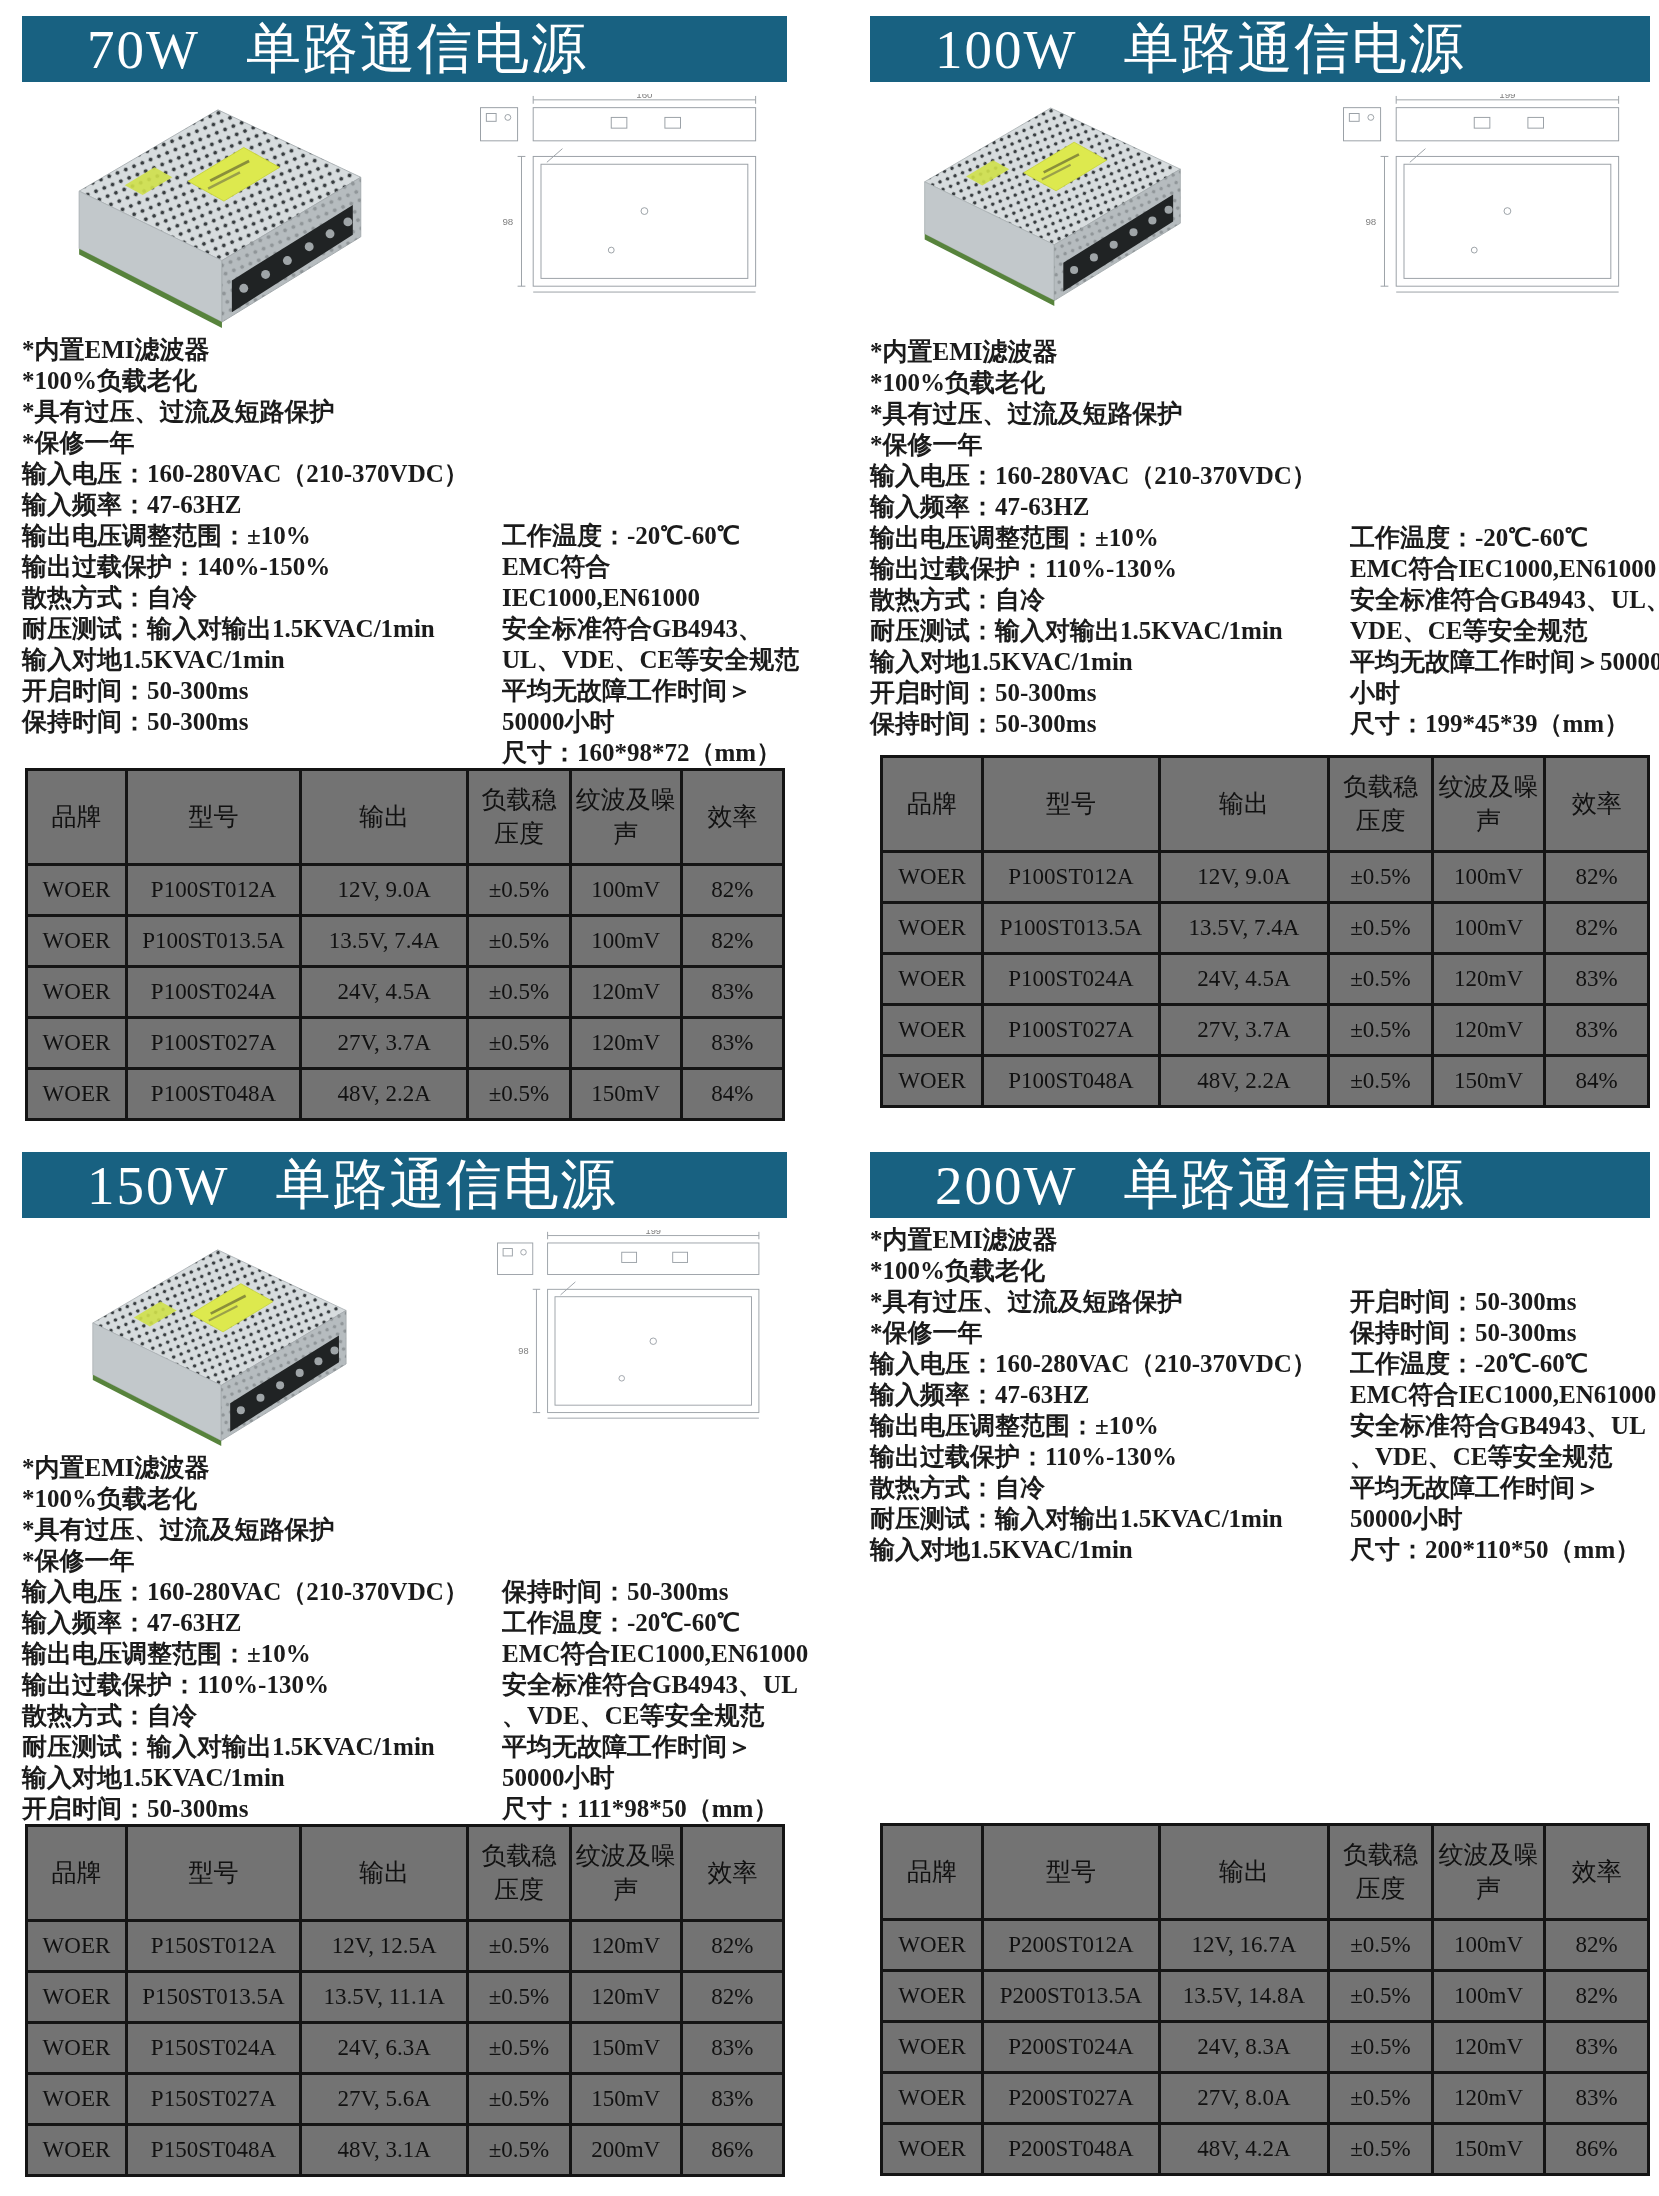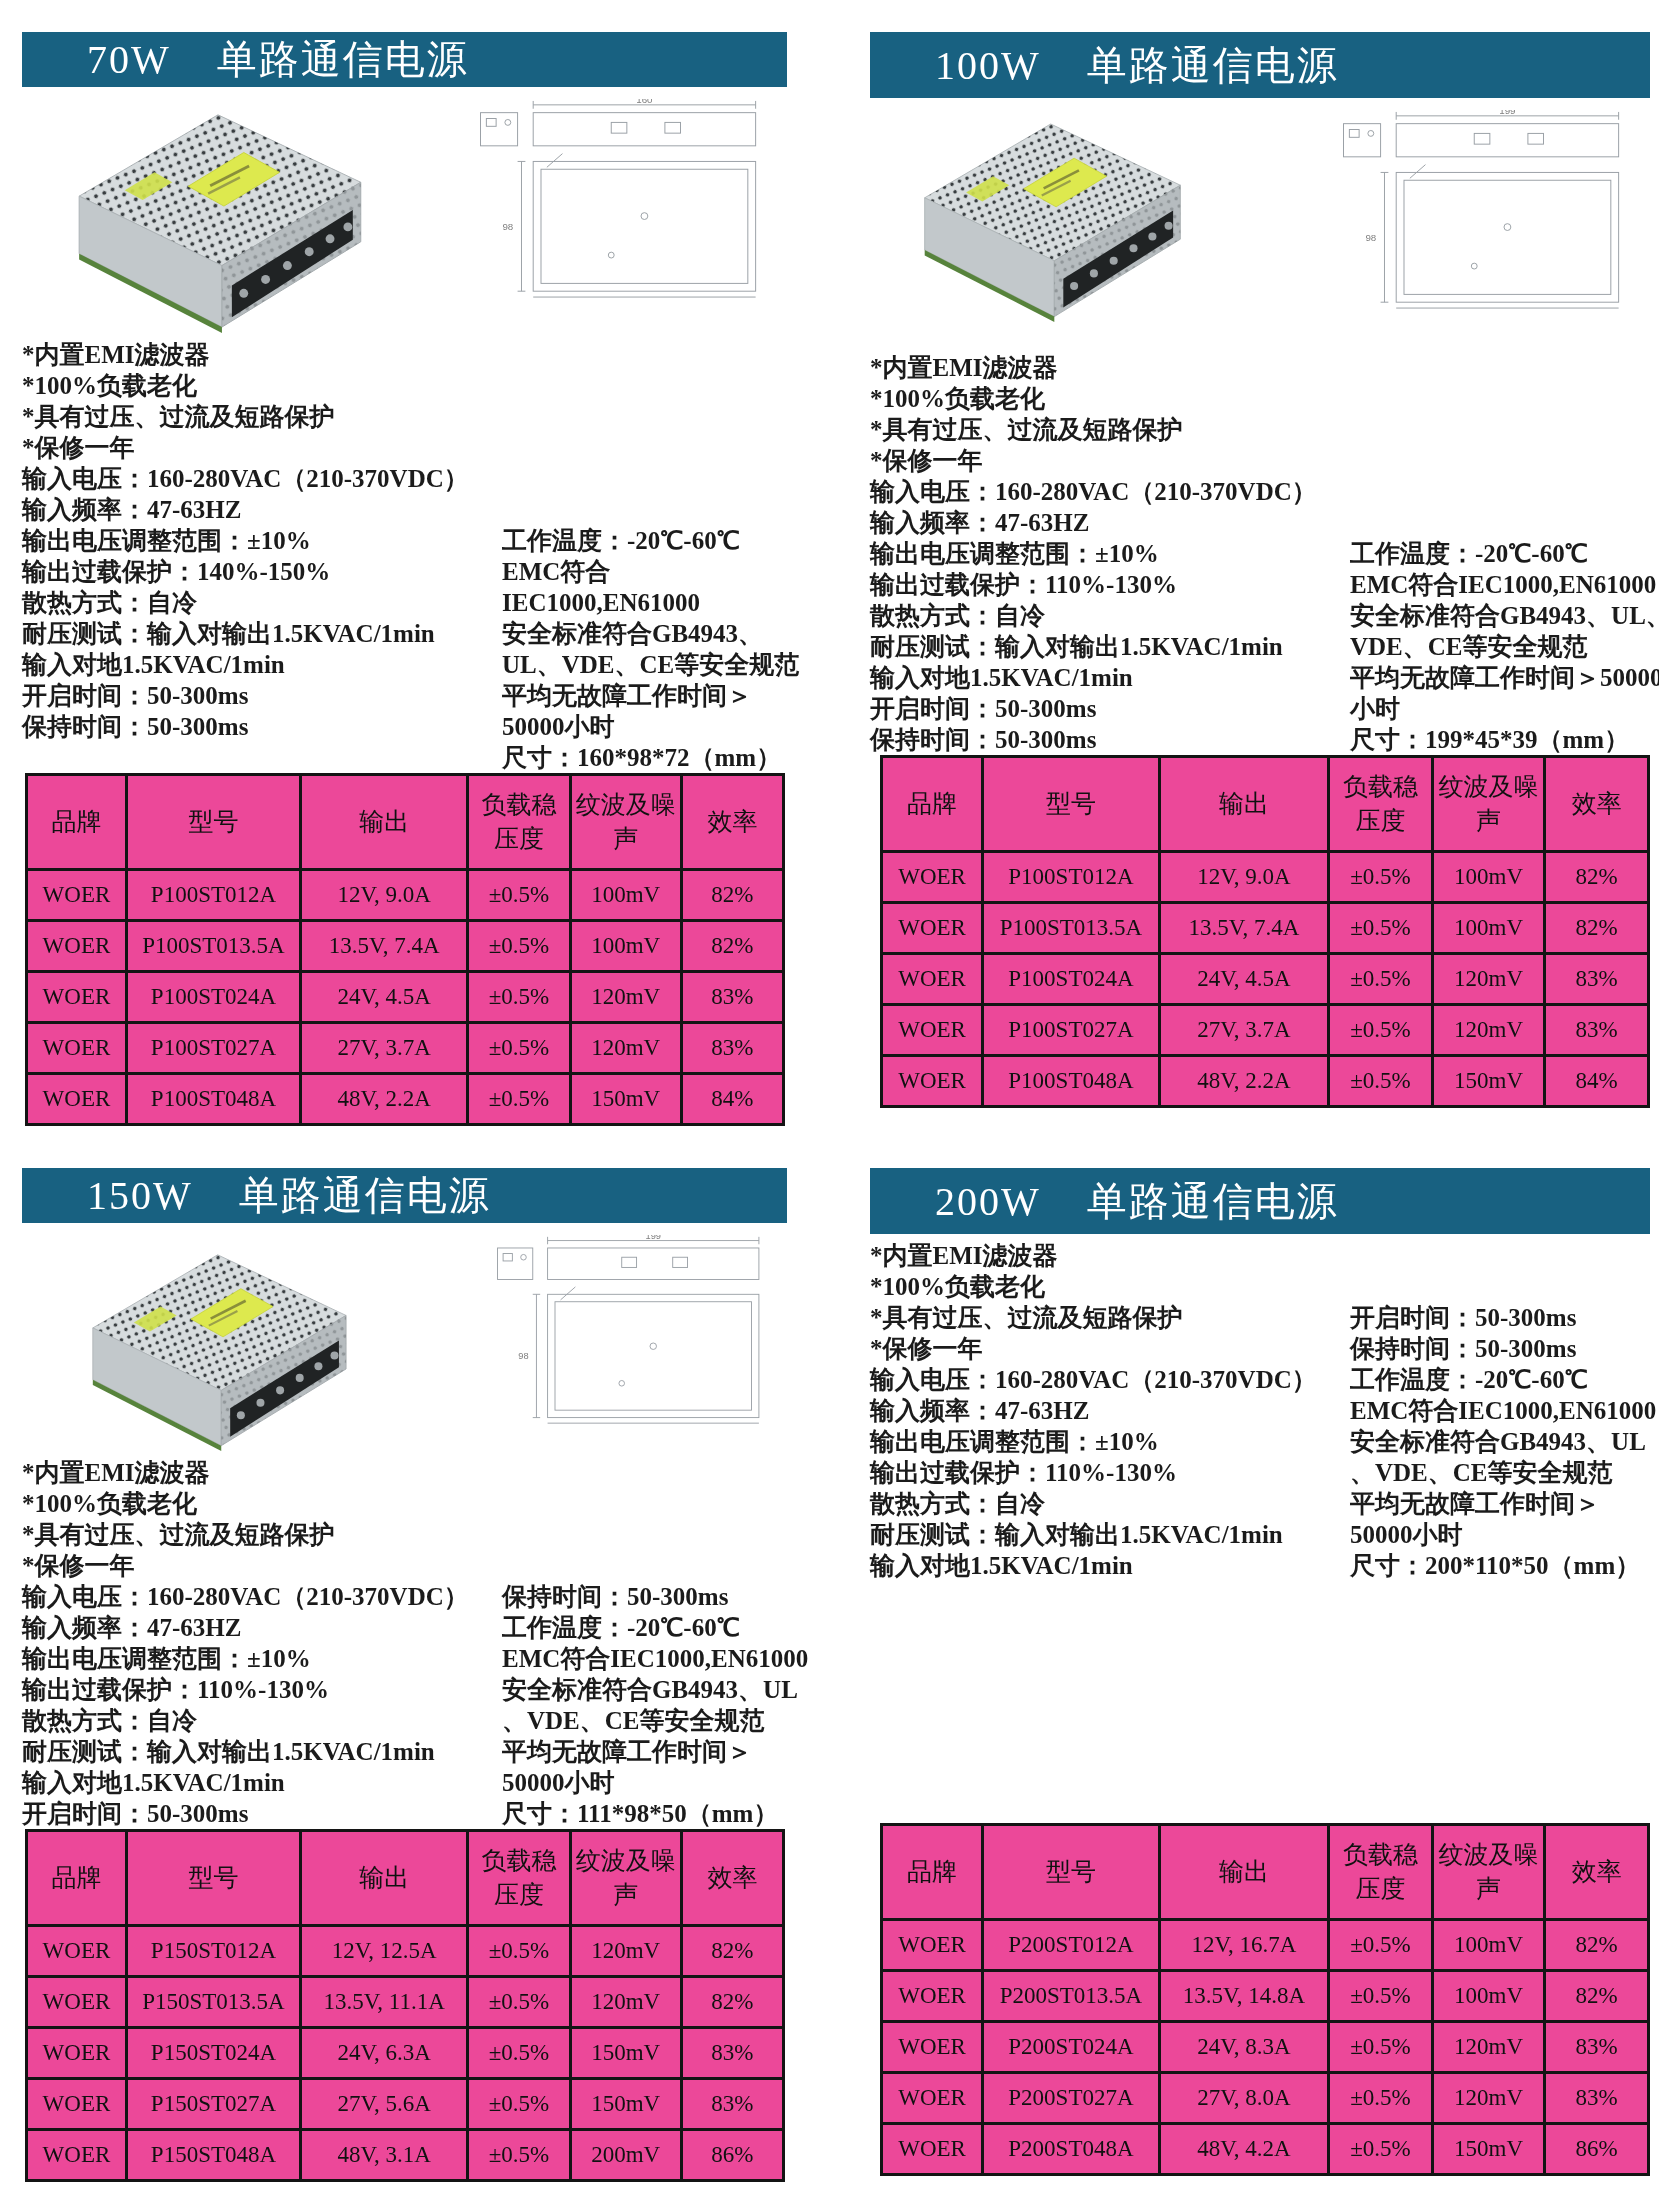--- a/index.html
+++ b/index.html
@@ -2,40 +2,40 @@
 <html style="--hdr: #186181; --hdrtx: #ffffff; --tbd: #141414; --spectx: #1b1b1b;"><head>
 <meta charset="utf-8">
 <style>
   html,body{margin:0;padding:0;background:#fff;}
   body{width:1659px;height:2196px;overflow:hidden;font-family:"Liberation Sans",sans-serif;}
   .grid{display:grid;grid-template-columns:830px 829px;grid-template-rows:1136px 1060px;}
   .sec{display:flex;flex-direction:column;box-sizing:border-box;}
   .sec-l{padding:0 43px 28px 22px;}
   .sec-r{padding:0 9px 28px 40px;}
   .sec-b{padding-bottom:20px;}
-  .hdr{height:66px;margin-top:32px;background:var(--hdr,#186181);color:var(--hdrtx,#fff);
+  .hdr{height:66px;margin-top:16px;background:var(--hdr,#186181);color:var(--hdrtx,#fff);
        display:flex;align-items:center;padding-left:65px;box-sizing:border-box;
-       font-family:"Liberation Serif",serif;font-size:40px;letter-spacing:2px;}
+       font-family:"Liberation Serif",serif;font-size:55px;letter-spacing:2px;}
   .hdr .watt{margin-right:46px;}
   .imgs{display:flex;margin-top:8px;height:240px;align-items:flex-start;}
   .sec-b .imgs{height:226px;}
   .photo{margin-left:28px;}
   .sec-b .photo{margin-top:6px;}
   .draw{margin-left:auto;margin-right:6px;margin-top:4px;}
   .textblock{display:flex;margin-top:6px;font-family:Liberation Serif, serif;}
   .col-left{width:480px;flex:none;}
   .col-right{flex:1;min-width:0;}
   .line{font-size:25px;line-height:31px;font-weight:bold;color:var(--spectx,#1b1b1b);white-space:nowrap;}
   .off6{margin-top:186px;}
   .off4{margin-top:124px;}
   .off2{margin-top:62px;}
   .tblwrap{margin-top:auto;}
   .sec-l .tblwrap{margin-left:3px;width:760px;}
   .sec-r .tblwrap{margin-left:10px;width:770px;}
-  table.tbl{border-collapse:collapse;width:100%;table-layout:fixed;background:#ec4899;}
+  table.tbl{border-collapse:collapse;width:100%;table-layout:fixed;background:#737373;}
   .tbl th,.tbl td{border:3px solid var(--tbd,#141414);text-align:center;vertical-align:middle;
        font-family:"Liberation Serif",serif;color:#111;padding:0 4px;overflow:hidden;}
   .tbl th{height:92px;font-size:25px;font-weight:normal;line-height:34px;}
   .tbl td{height:48px;font-size:23px;}
   .dimt,.dimv{font-size:10px;fill:#808080;font-family:"Liberation Sans",sans-serif;}
 </style>
 </head>
 <body>
 
 <svg width="0" height="0" style="position:absolute" aria-hidden="true">

